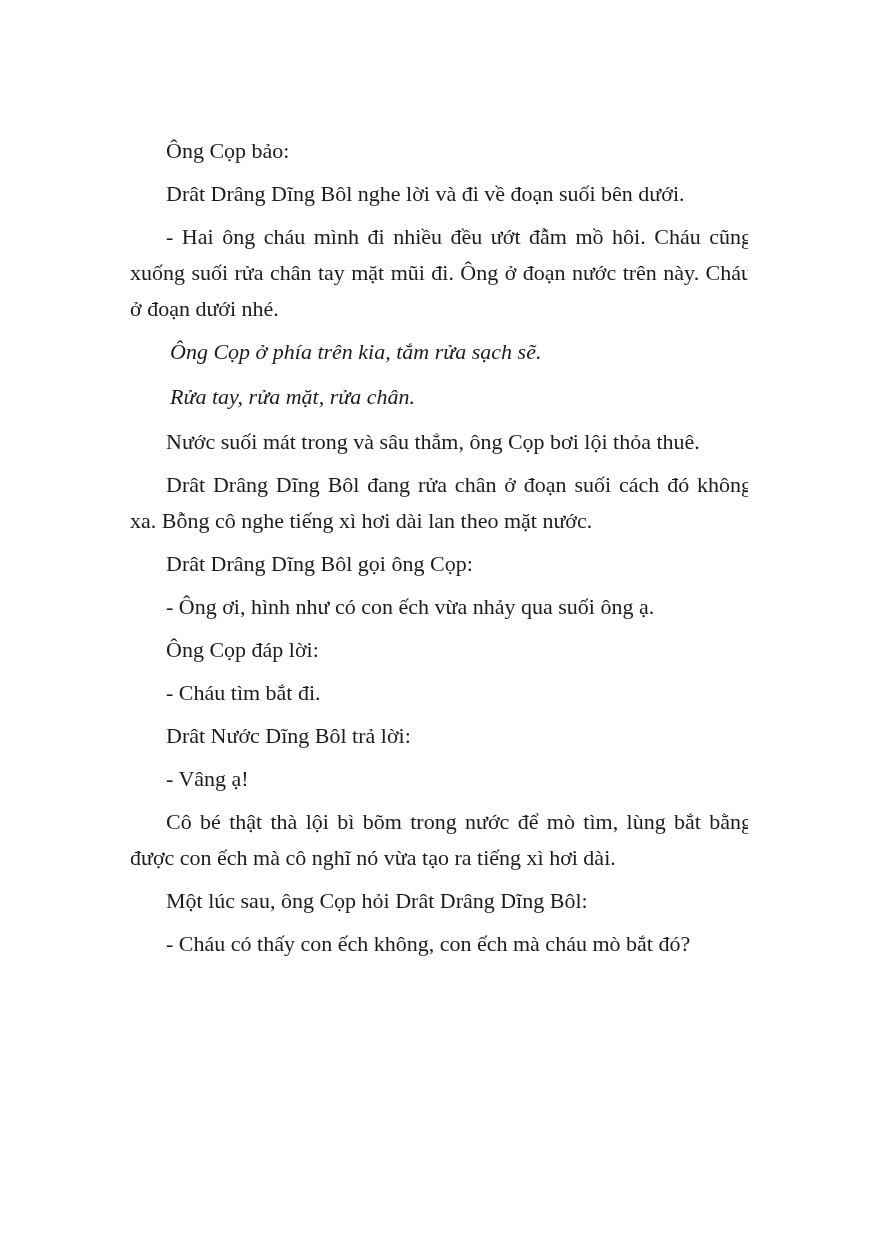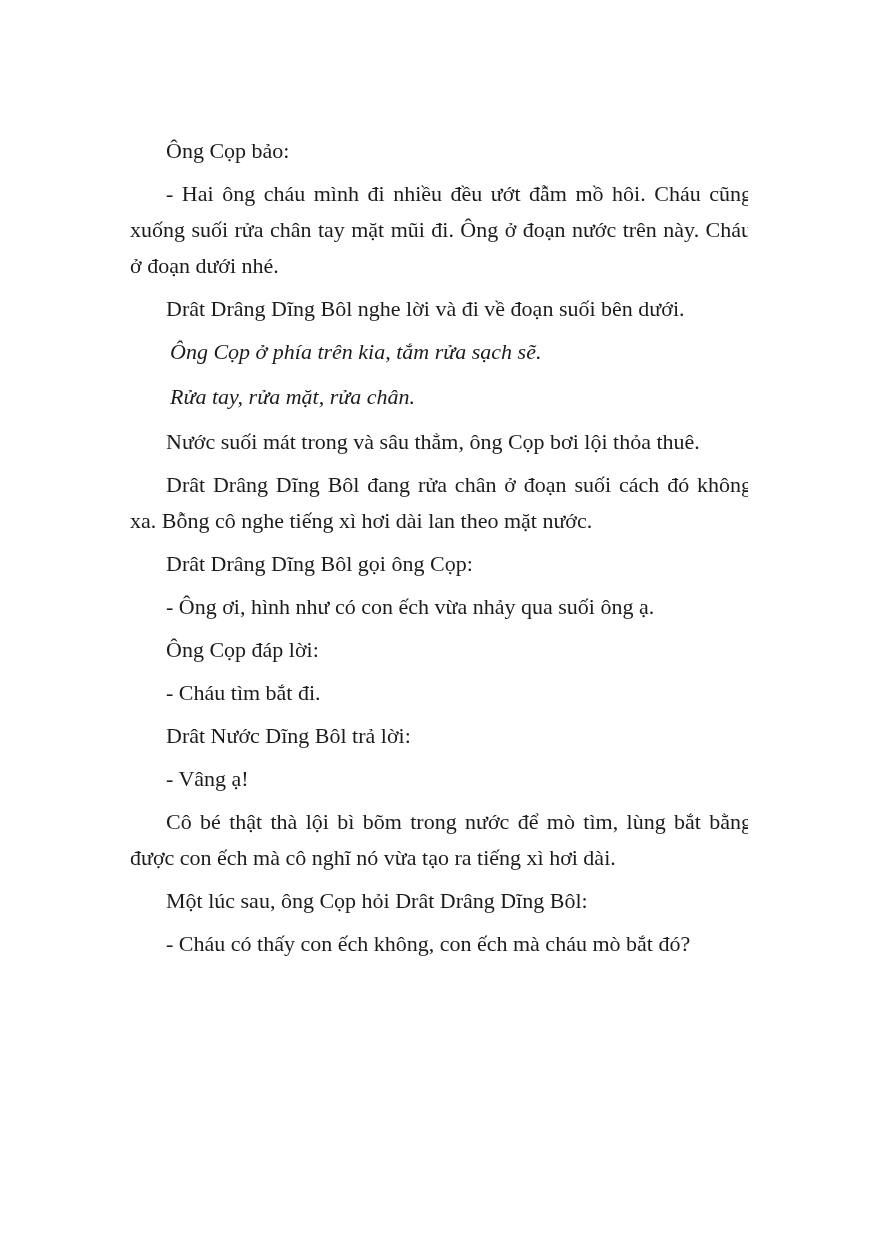--- a/index.html
+++ b/index.html
@@ -46,22 +46,22 @@
     font-size: 21px;
     color: #1c1c1c;
   }
 </style>
 </head>
 <body>
 
 <div class="page">
   <div class="text-block">
     <p>Ông Cọp bảo:</p>
+    <p>Drât Drâng Dĩng Bôl nghe lời và đi về đoạn suối bên dưới.</p>
     <p>- Hai ông cháu mình đi nhiều đều ướt đẫm mồ hôi. Cháu cũng xuống suối rửa chân tay mặt mũi đi. Ông ở đoạn nước trên này. Cháu ở đoạn dưới nhé.</p>
-    <p>Drât Drâng Dĩng Bôl nghe lời và đi về đoạn suối bên dưới.</p>
     <p class="verse">Ông Cọp ở phía trên kia, tắm rửa sạch sẽ.</p>
     <p class="verse">Rửa tay, rửa mặt, rửa chân.</p>
     <p>Nước suối mát trong và sâu thẳm, ông Cọp bơi lội thỏa thuê.</p>
     <p>Drât Drâng Dĩng Bôl đang rửa chân ở đoạn suối cách đó không xa. Bỗng cô nghe tiếng xì hơi dài lan theo mặt nước.</p>
     <p>Drât Drâng Dĩng Bôl gọi ông Cọp:</p>
     <p>- Ông ơi, hình như có con ếch vừa nhảy qua suối ông ạ.</p>
     <p>Ông Cọp đáp lời:</p>
     <p>- Cháu tìm bắt đi.</p>
     <p>Drât Nước Dĩng Bôl trả lời:</p>
     <p>- Vâng ạ!</p>

